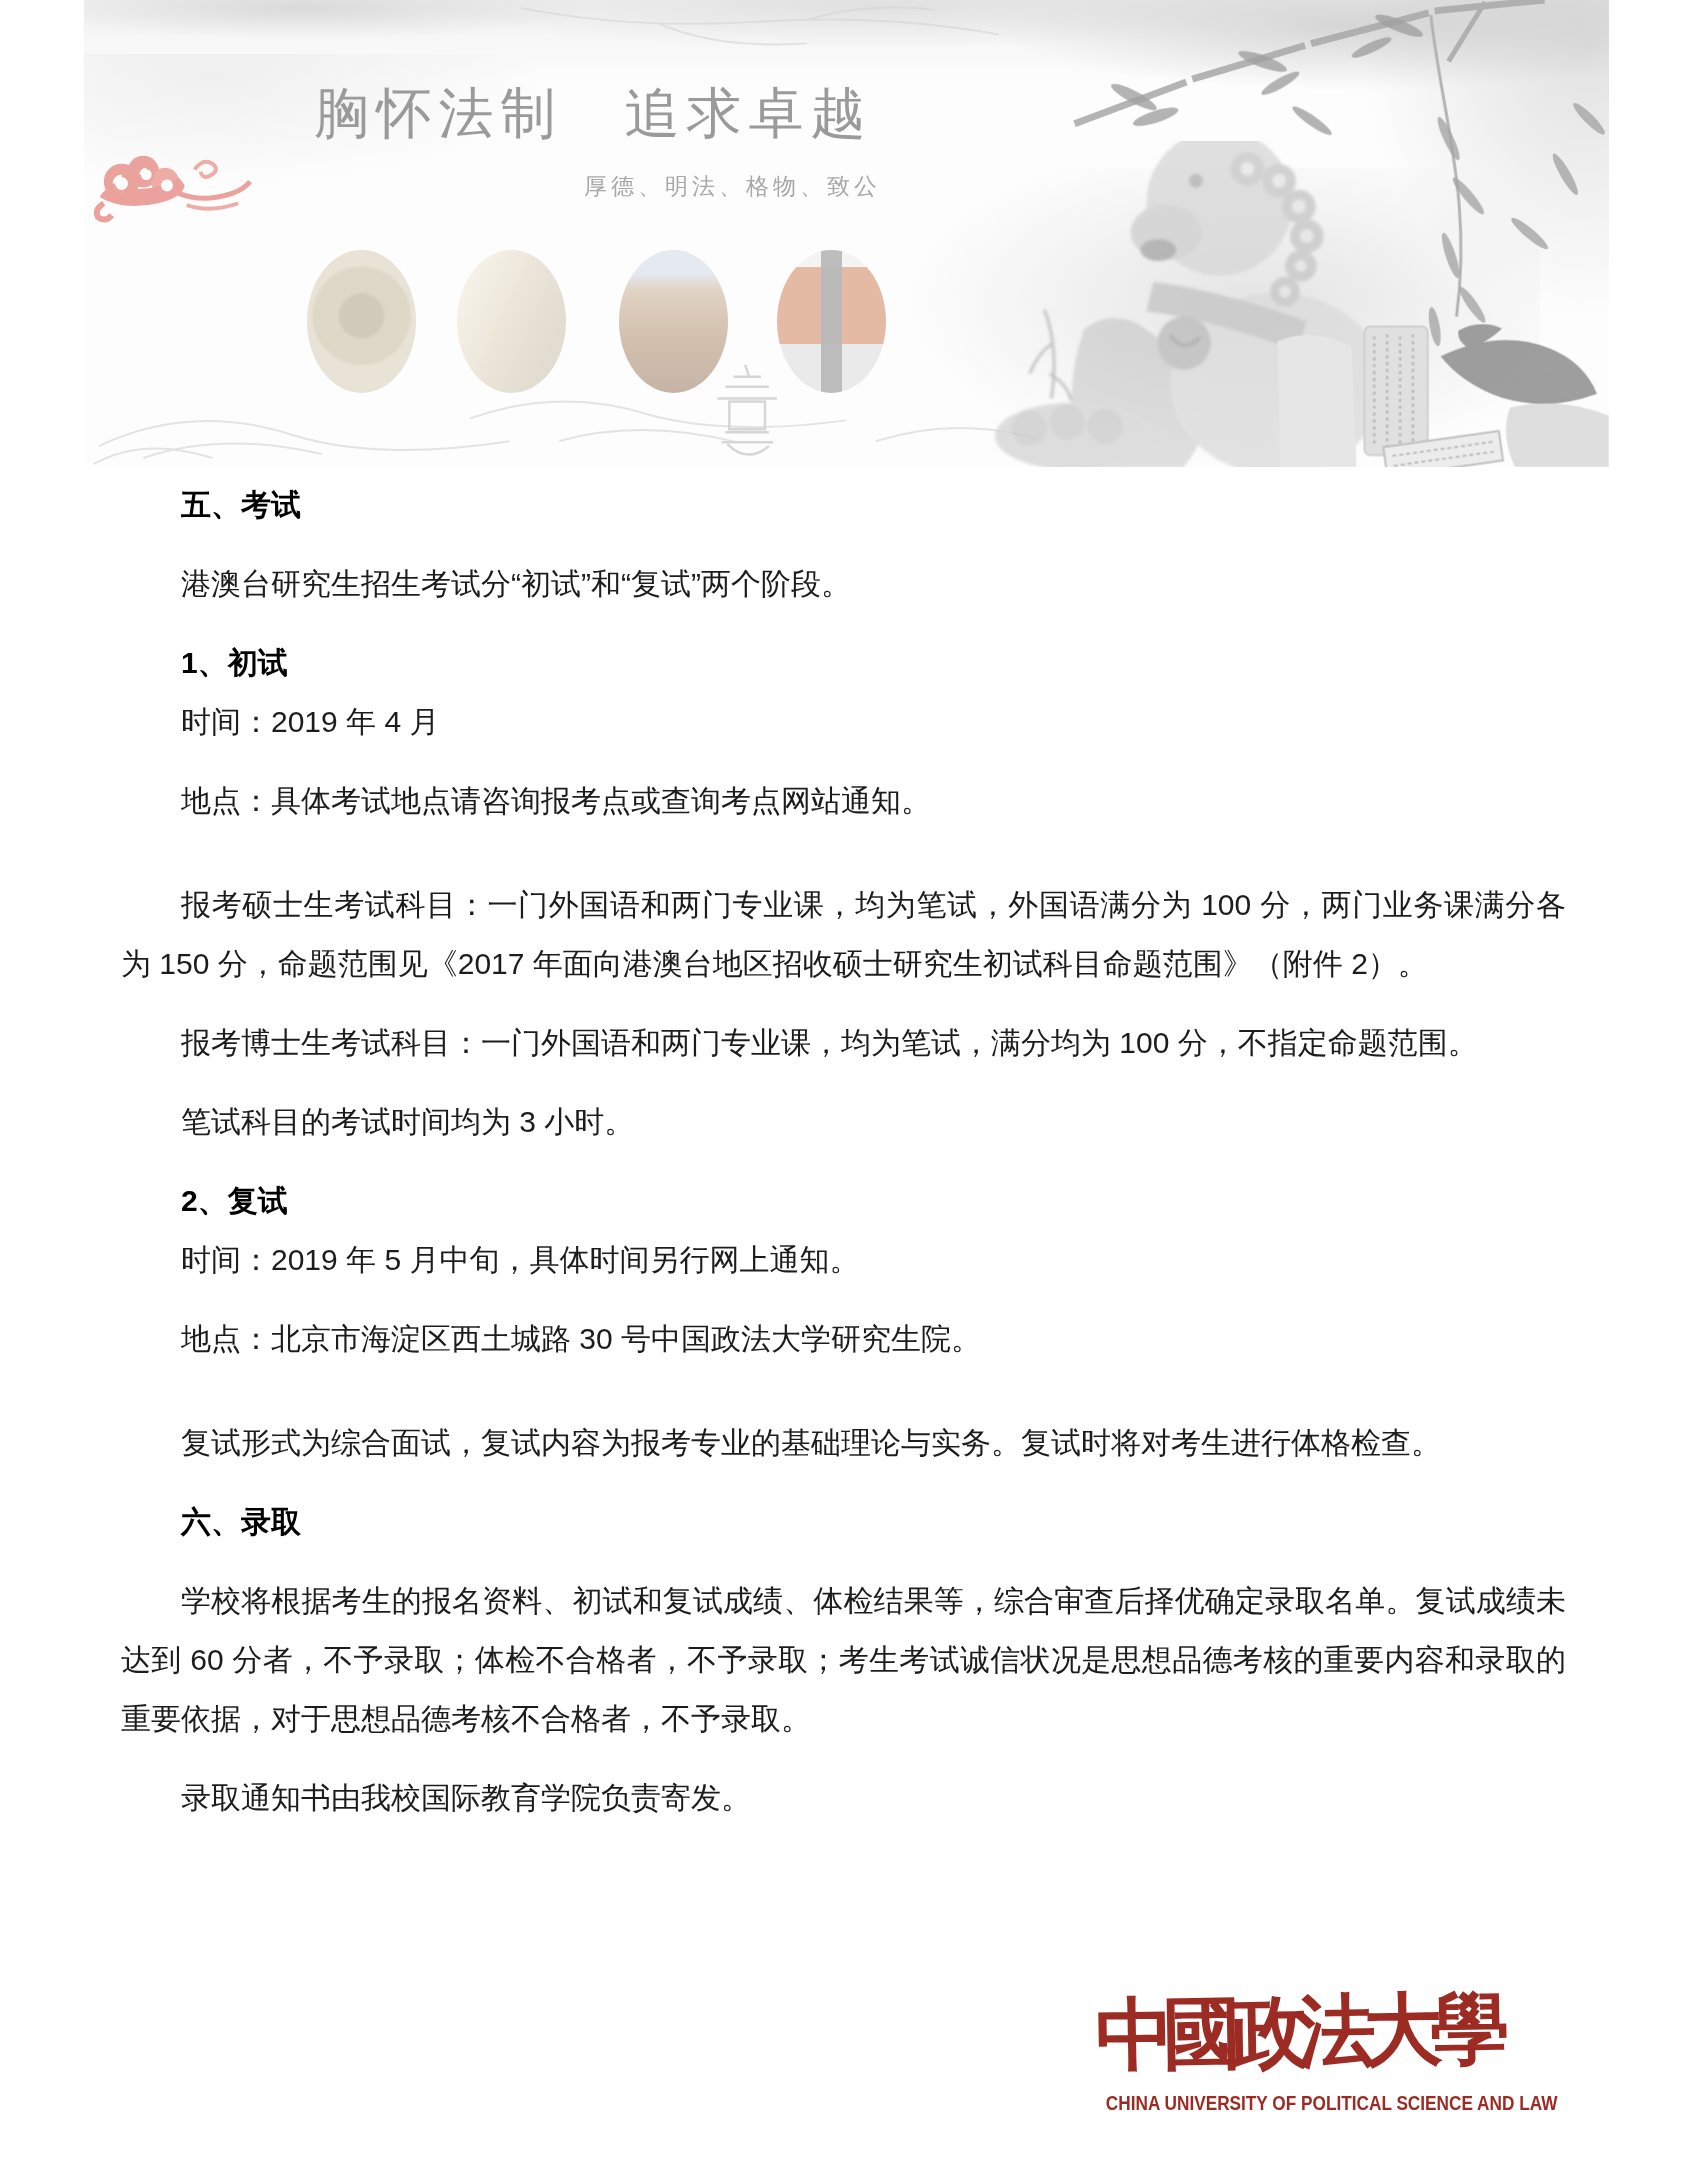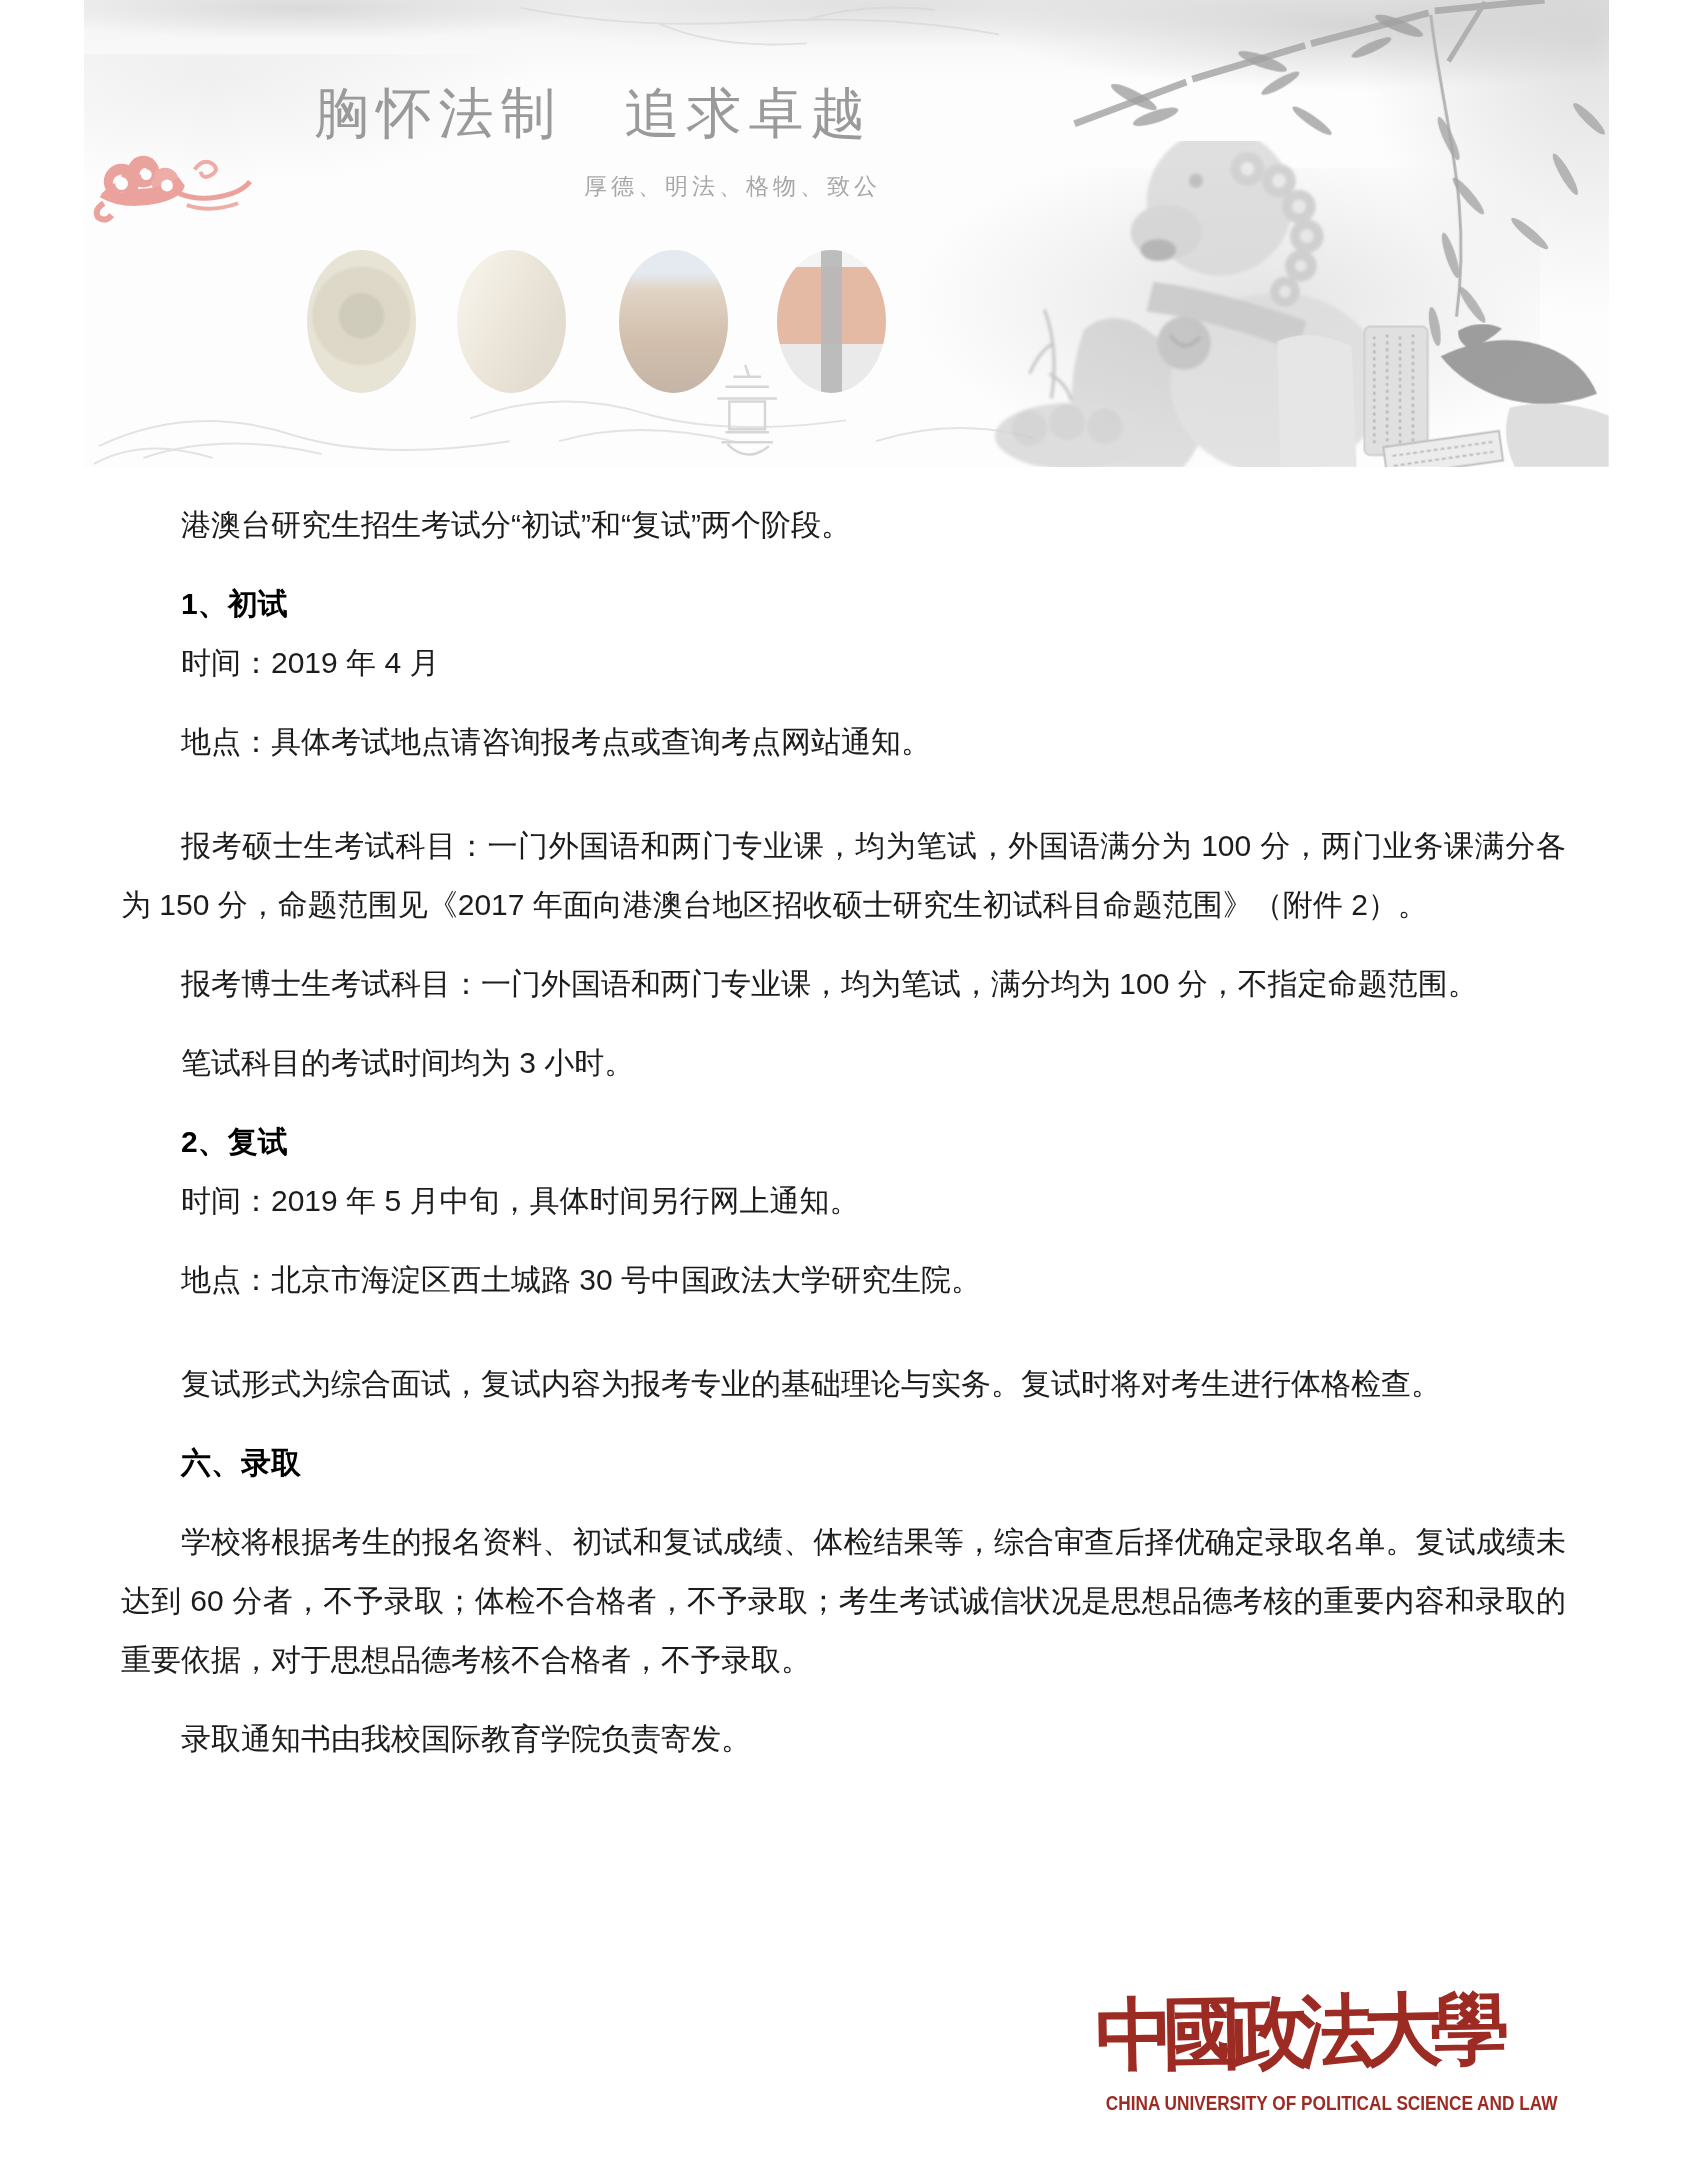--- a/index.html
+++ b/index.html
@@ -208,20 +208,21 @@
       </g>
       <g transform="translate(372,452) rotate(-8)">
         <rect x="0" y="0" width="118" height="30" fill="#ececec" stroke="#c0c0c0" stroke-width="2"></rect>
         <line x1="8" y1="10" x2="110" y2="10" stroke="#bdbdbd" stroke-width="2" stroke-dasharray="4,3"></line>
         <line x1="8" y1="20" x2="110" y2="20" stroke="#bdbdbd" stroke-width="2" stroke-dasharray="4,3"></line>
       </g>
     </svg>
   </header>
 
   <main class="content">
+    <h2 class="mt0">五、考试</h2>
     <p class="mt20">港澳台研究生招生考试分“初试”和“复试”两个阶段。</p>
 
     <h3 class="mt20">1、初试</h3>
     <p class="mt0">时间：2019 年 4 月</p>
     <p class="mt20">地点：具体考试地点请咨询报考点或查询考点网站通知。</p>
     <p class="mt45">报考硕士生考试科目：一门外国语和两门专业课，均为笔试，外国语满分为 100 分，两门业务课满分各为 150 分，命题范围见《2017 年面向港澳台地区招收硕士研究生初试科目命题范围》（附件 2）。</p>
     <p class="mt20">报考博士生考试科目：一门外国语和两门专业课，均为笔试，满分均为 100 分，不指定命题范围。</p>
     <p class="mt20">笔试科目的考试时间均为 3 小时。</p>
 
     <h3 class="mt20">2、复试</h3>

